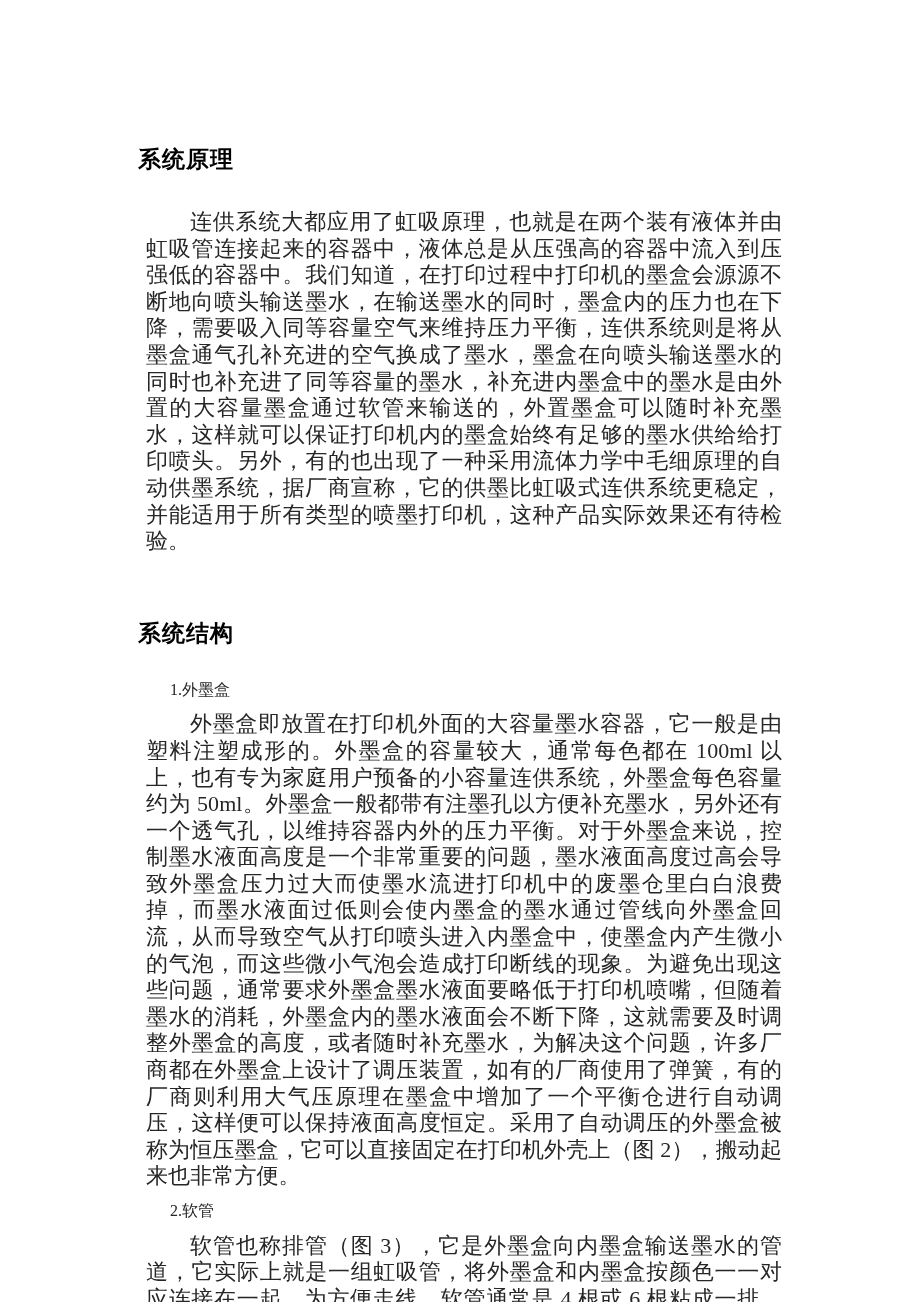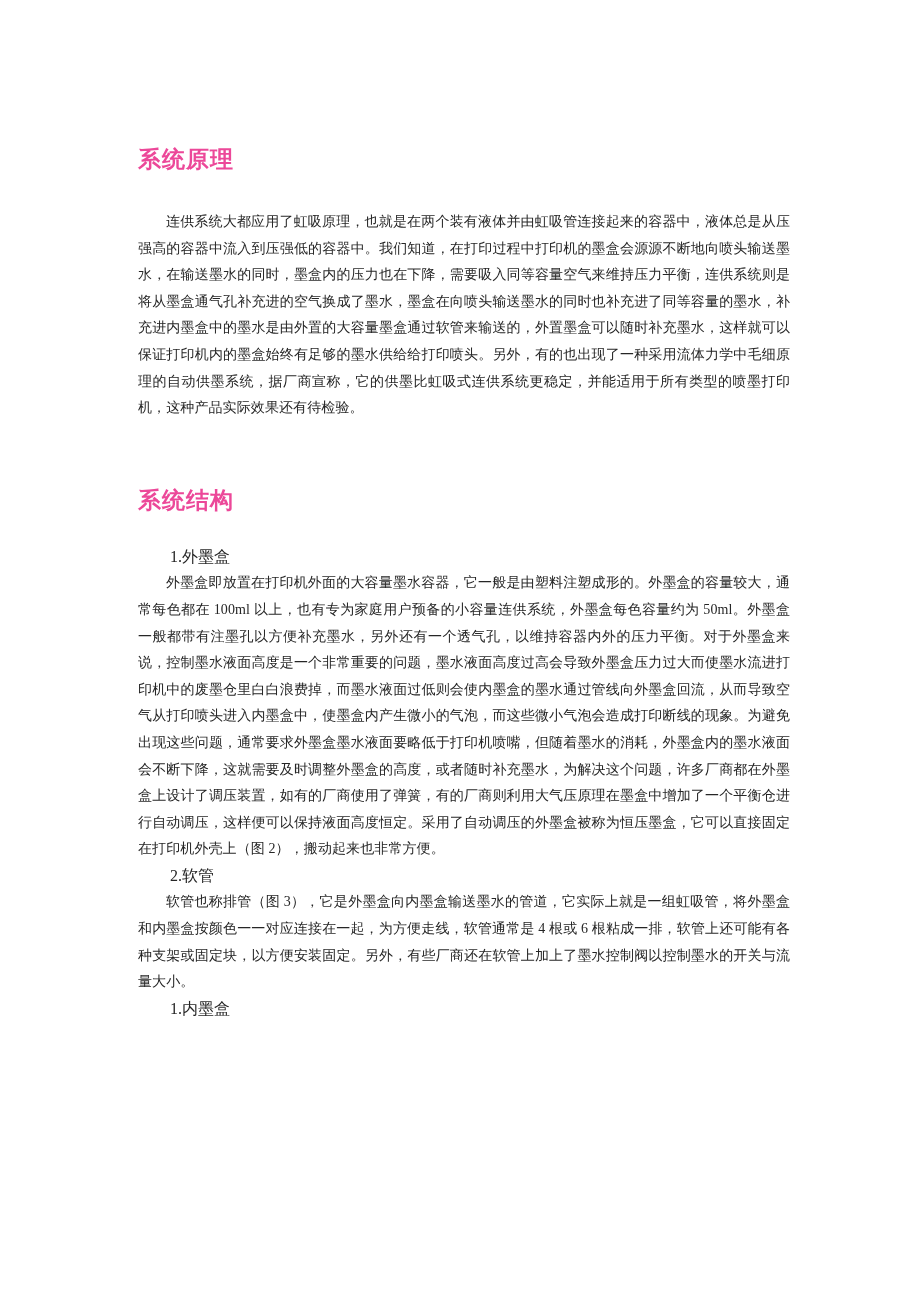--- a/index.html
+++ b/index.html
@@ -16,32 +16,32 @@
     padding: 145px 130px 40px 138px;
     overflow: hidden;
     font-family: "Liberation Serif", serif;
     color: #262626;
   }
   .heading {
     font-family: "Liberation Sans", sans-serif;
     font-weight: bold;
     font-size: 23px;
     line-height: 28px;
-    color: #ec4899;
+    color: #000000;
     margin: 0 0 36px 0;
     letter-spacing: 1px;
   }
   .heading.second {
     margin-top: 64px;
     margin-bottom: 30px;
   }
   .body-text {
-    font-size: 14px;
+    font-size: 22px;
     line-height: 26.6px;
-    margin: 0;
+    margin: 8px;
     text-align: justify;
     text-indent: 2em;
     letter-spacing: 0.1px;
   }
   .item-label {
     font-size: 16px;
     line-height: 26.6px;
     margin: 0;
     text-indent: 2em;
   }

